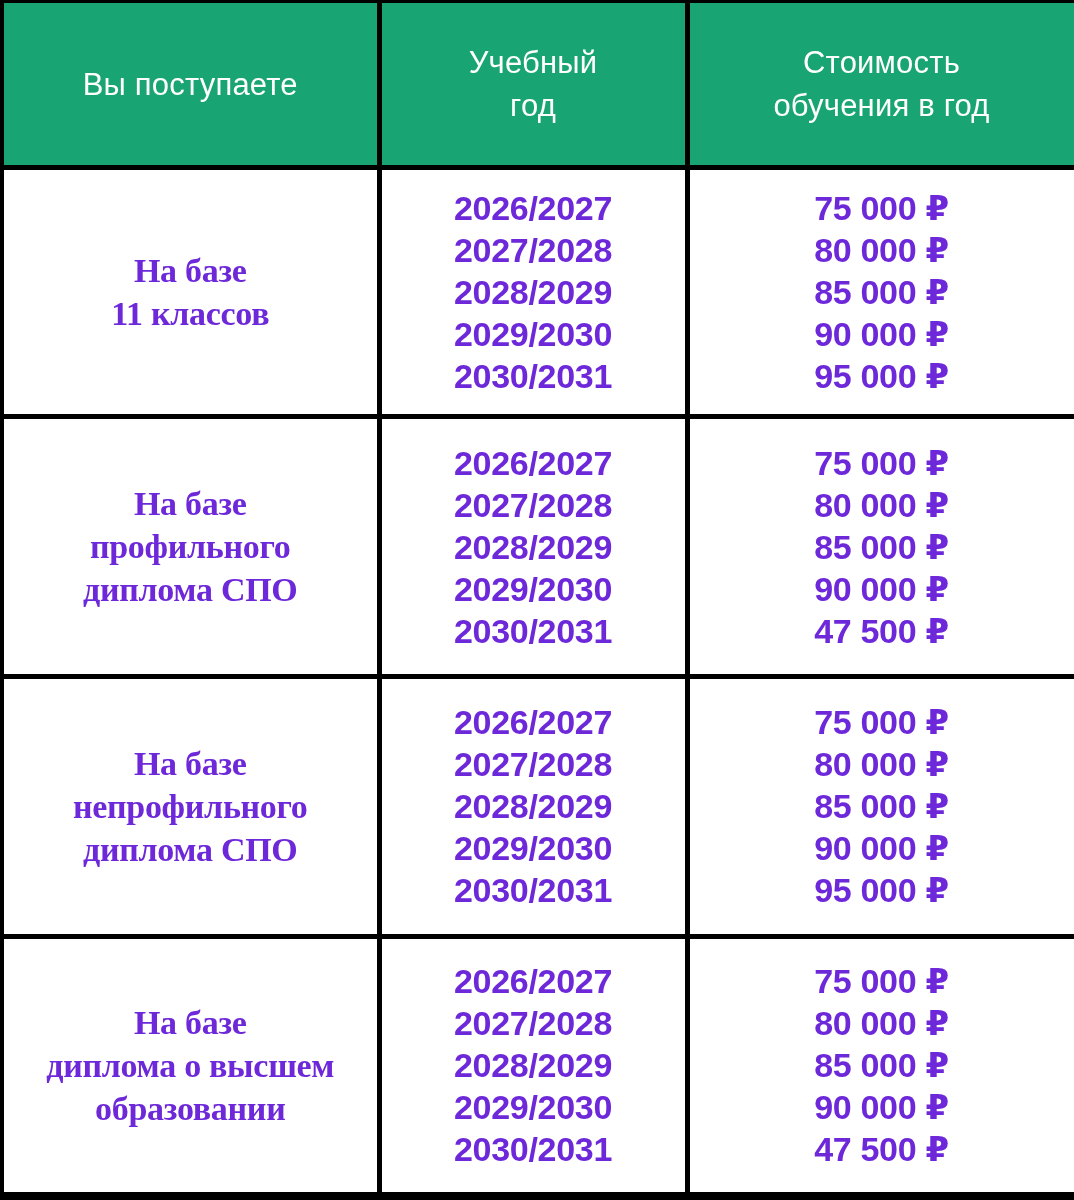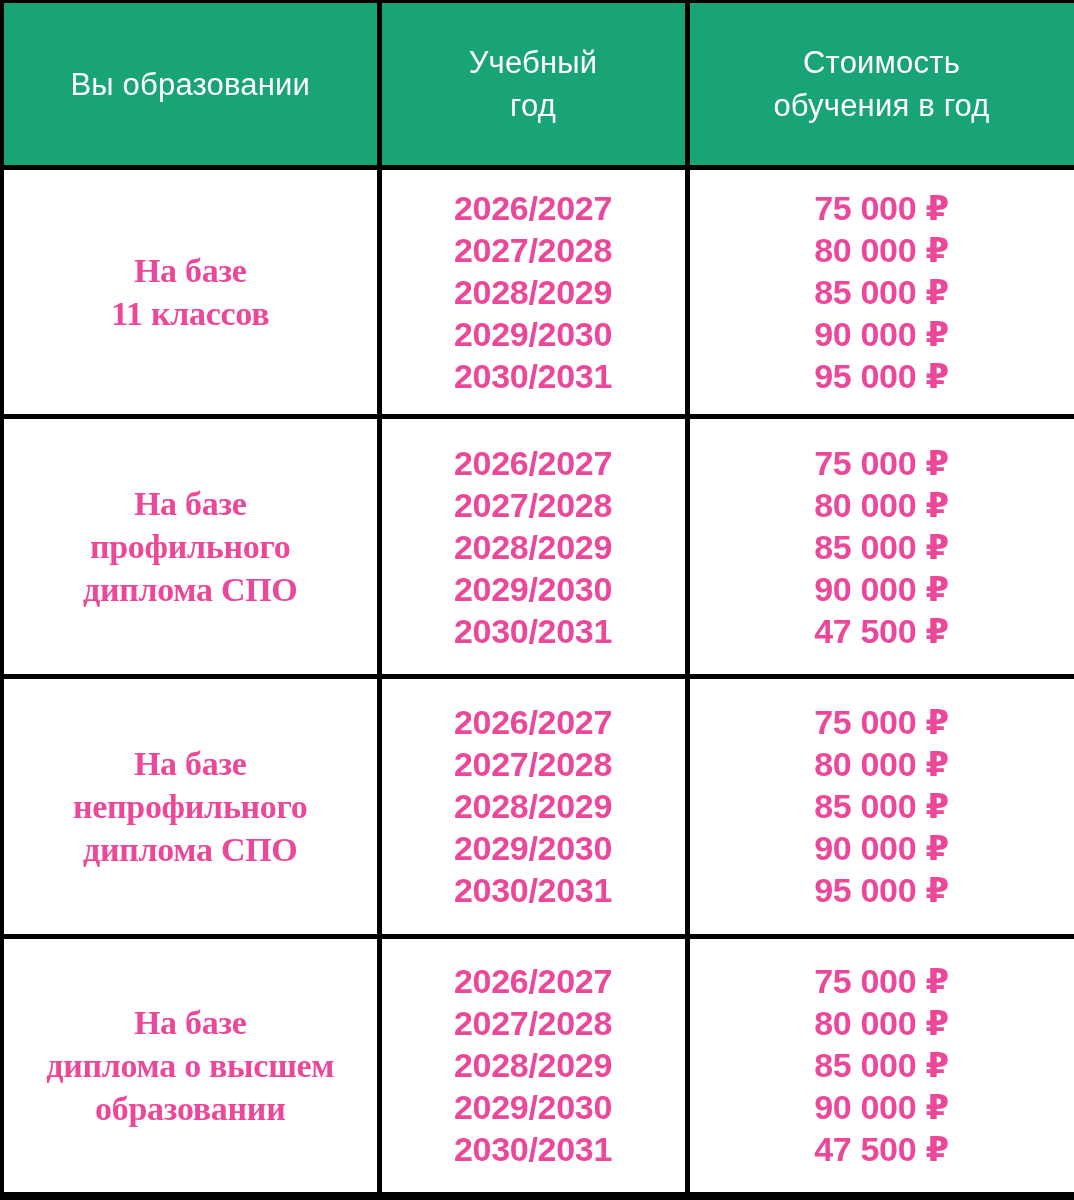--- a/index.html
+++ b/index.html
@@ -42,21 +42,21 @@
     background: #18a473;
     color: #ffffff;
     font-size: 31px;
     font-weight: 500;
     line-height: 43px;
     white-space: pre-line;
     letter-spacing: 0.2px;
   }
 
   tbody td {
-    color: #ec4899;
+    color: #6d28d9;
     font-size: 34px;
     font-weight: 600;
     letter-spacing: -0.3px;
   }
   tr.row-1 { height: 245px; }
   tr.row-2, tr.row-3, tr.row-4 { height: 255px; }
 
   td.basis-cell {
     white-space: pre-line;
     line-height: 43px;
@@ -71,21 +71,21 @@
 
 <div class="stage">
   <table class="tuition">
     <colgroup>
       <col class="c1">
       <col class="c2">
       <col class="c3">
     </colgroup>
     <thead>
       <tr>
-        <th>Вы образовании</th>
+        <th>Вы поступаете</th>
         <th>Учебный
 год</th>
         <th>Стоимость
 обучения в год</th>
       </tr>
     </thead>
     <tbody>
       <tr class="row-1">
         <td class="basis-cell">На базе
 11 классов</td>

